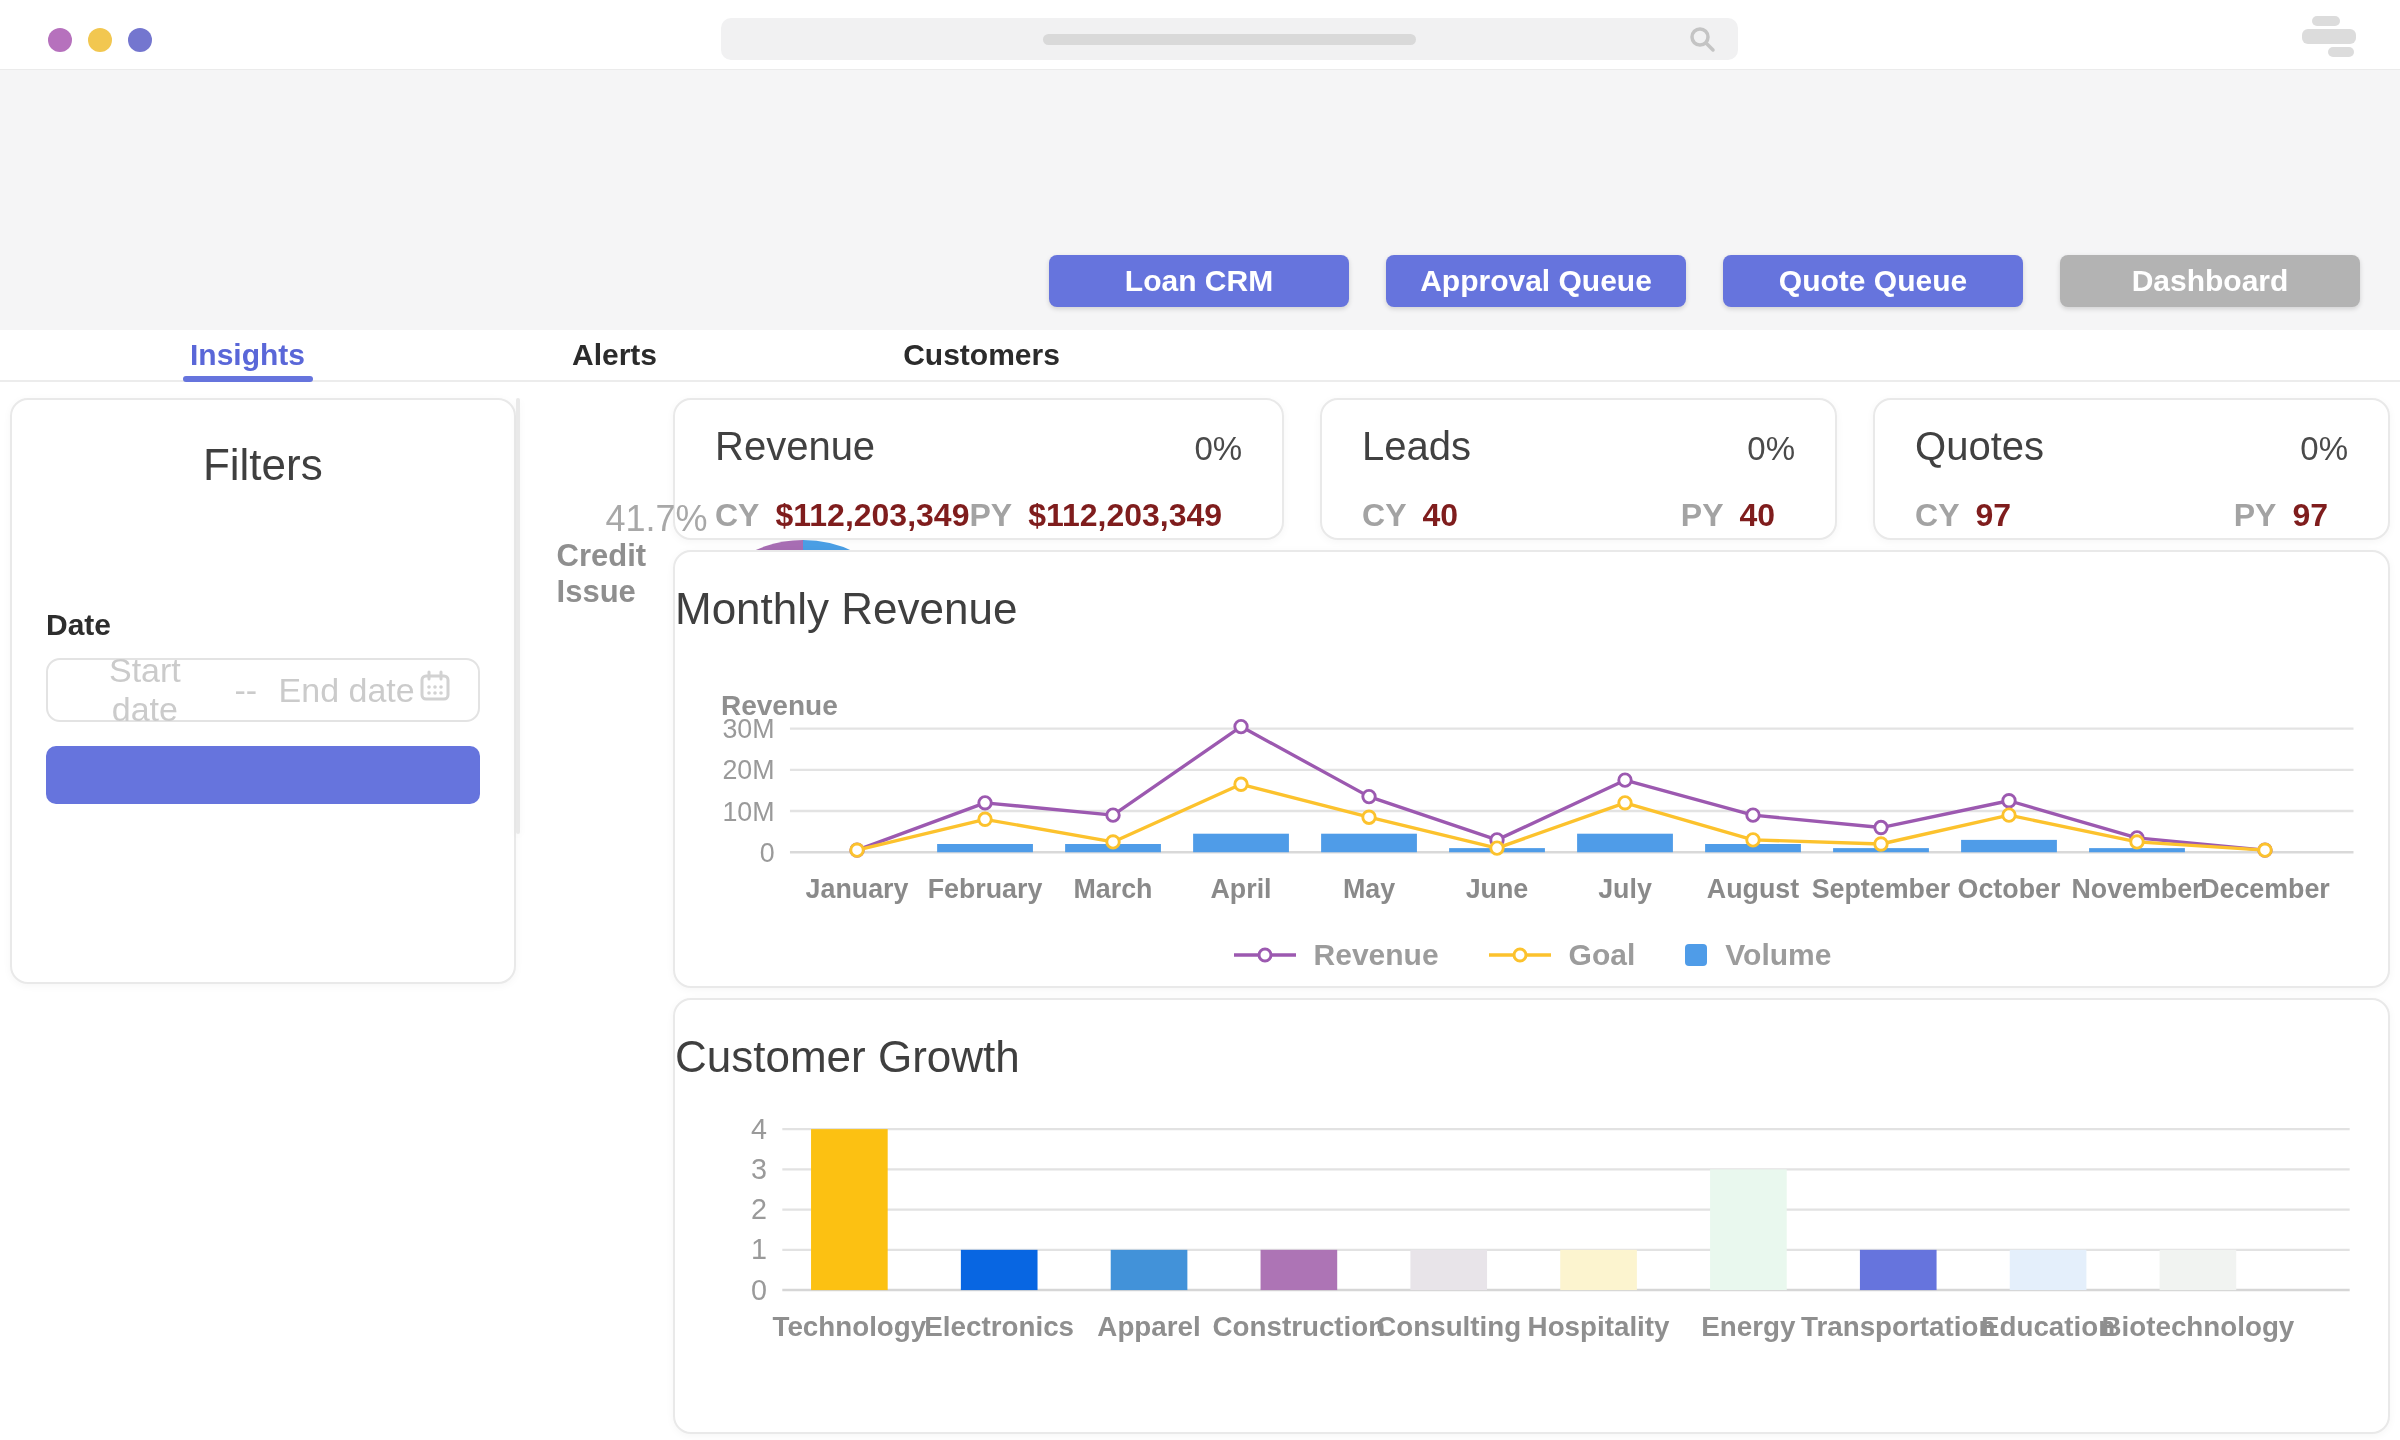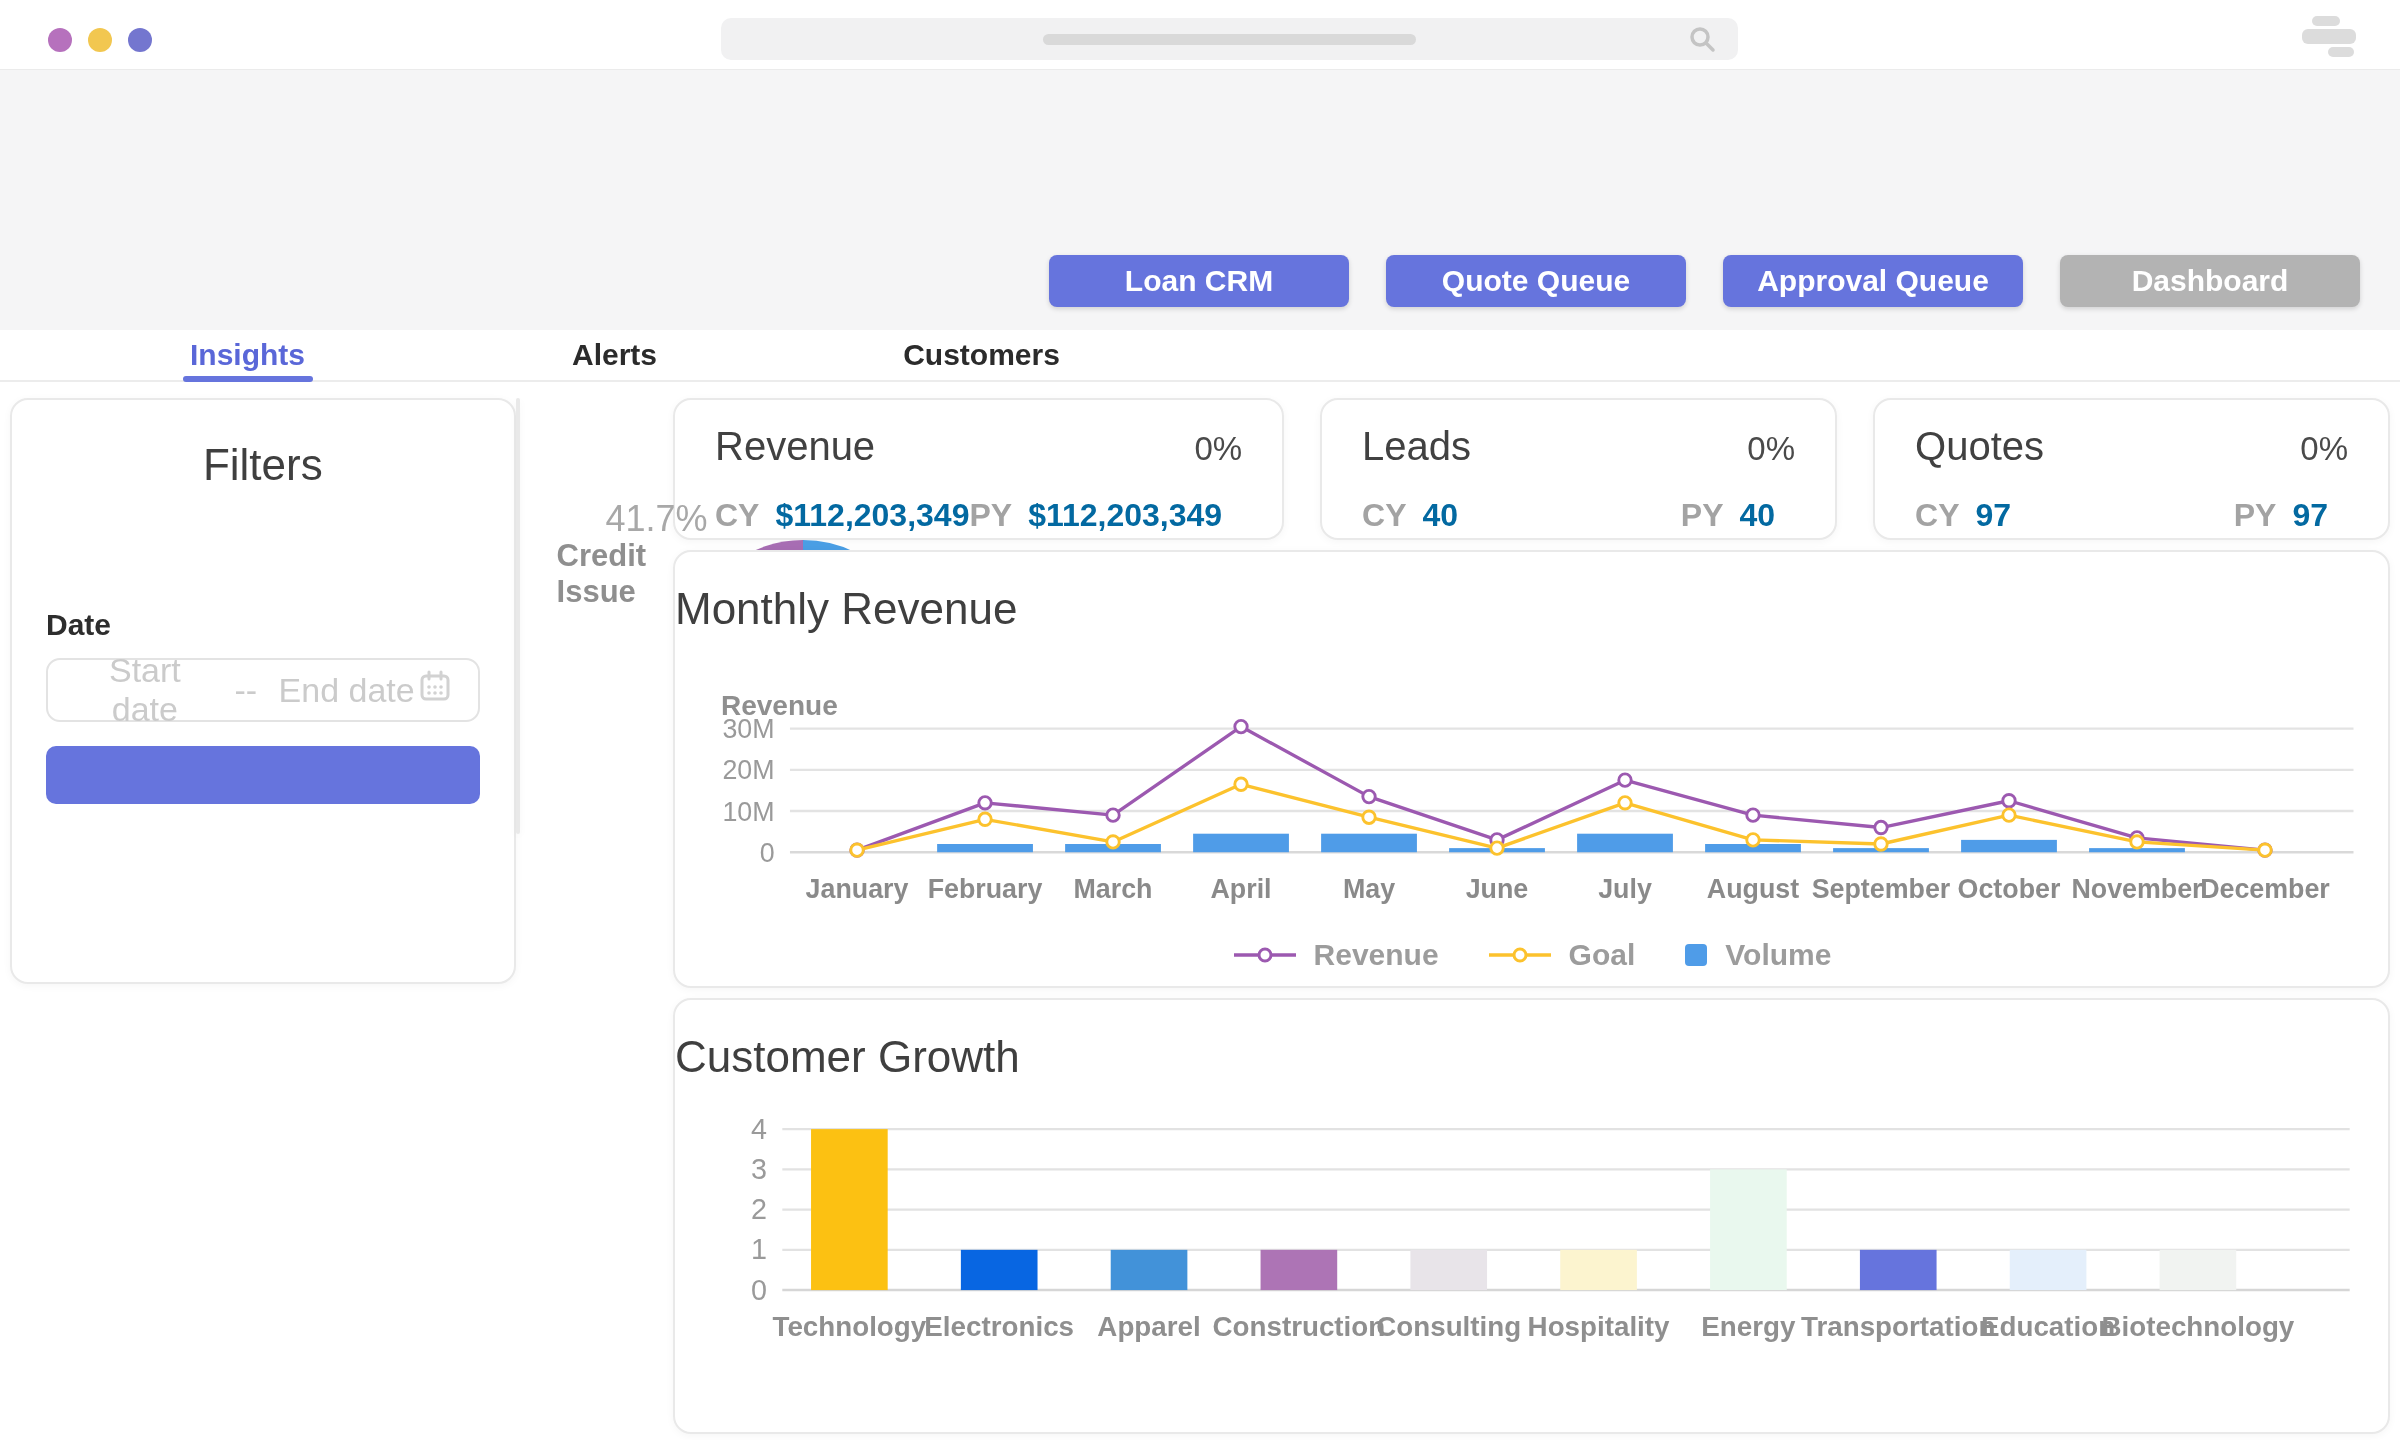--- a/index.html
+++ b/index.html
@@ -80,21 +80,21 @@
 
   
   .kpi-row { display:flex; gap:36px; height:142px; }
   .kpi-card { flex:1; padding:24px 40px; }
   .kpi-head { display:flex; justify-content:space-between; align-items:baseline; }
   .kpi-title { font-size:40px; color:#414141; }
   .kpi-pct { font-size:33px; color:#4a4a4a; }
   .kpi-values { display:flex; justify-content:space-between; margin-top:28px; padding-right:20px; }
   .kpi-pair { display:flex; align-items:baseline; gap:16px; }
   .kpi-pair .lbl { font-size:32px; color:#a3a3a3; font-weight:bold; }
-  .kpi-pair .val { font-size:32px; color:#0369a1; font-weight:bold; }
+  .kpi-pair .val { font-size:32px; color:#7f1d1d; font-weight:bold; }
 
   
   .chart-card { height:438px; position:relative; }
   .chart-title { text-align:left; font-size:44px; color:#3f3f3f; margin-top:32px; }
   .axis-label { position:absolute; left:46px; top:138px; font-size:28px; font-weight:bold; color:#8f8f8f; }
   .monthly-svg { position:absolute; left:0; top:160px; width:100%; height:200px; }
   .legend-row { position:absolute; left:0; bottom:14px; width:100%;
     display:flex; justify-content:center; align-items:center; gap:48px; }
   .legend-item { display:flex; align-items:center; gap:16px; cursor:pointer; }
   .legend-item span { font-size:30px; color:#9c9c9c; font-weight:bold; }
@@ -123,22 +123,22 @@
   <div class="win-icon">
     <div class="wb1"></div>
       <div class="wb2"></div>
       <div class="wb3"></div>
   </div>
 </div>
 
 <div class="header">
   <div class="nav-row">
     <button class="nav-btn">Loan CRM</button>
+    <button class="nav-btn">Approval Queue</button>
     <button class="nav-btn">Quote Queue</button>
-    <button class="nav-btn">Approval Queue</button>
     <button class="nav-btn inactive">Dashboard</button>
   </div>
 </div>
 
 <div class="tabs">
   <div class="tab active">
     <span>Insights</span>
     <div class="underline"></div>
   </div>
   <div class="tab">

